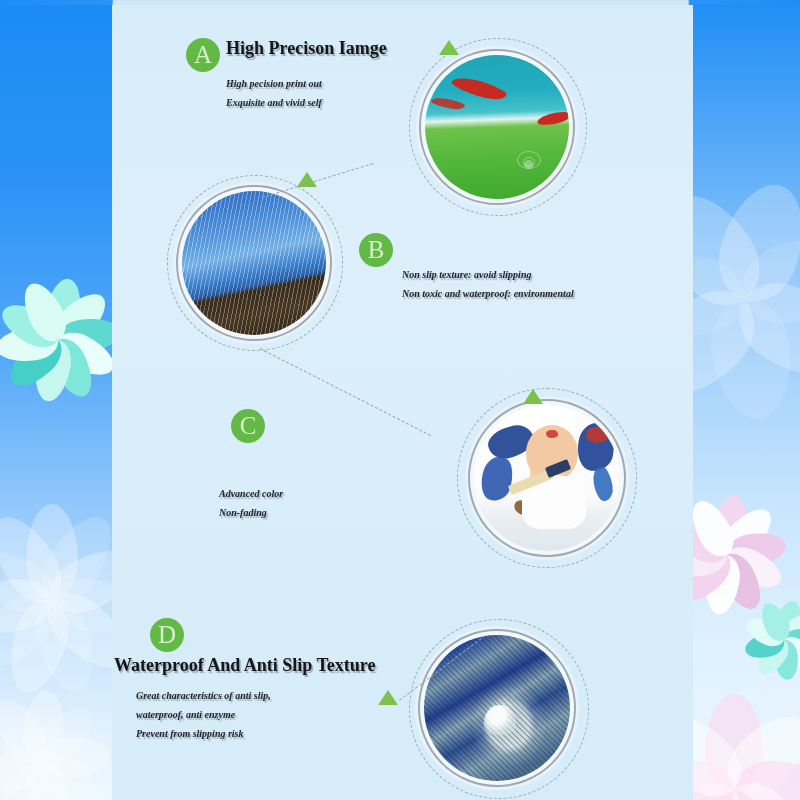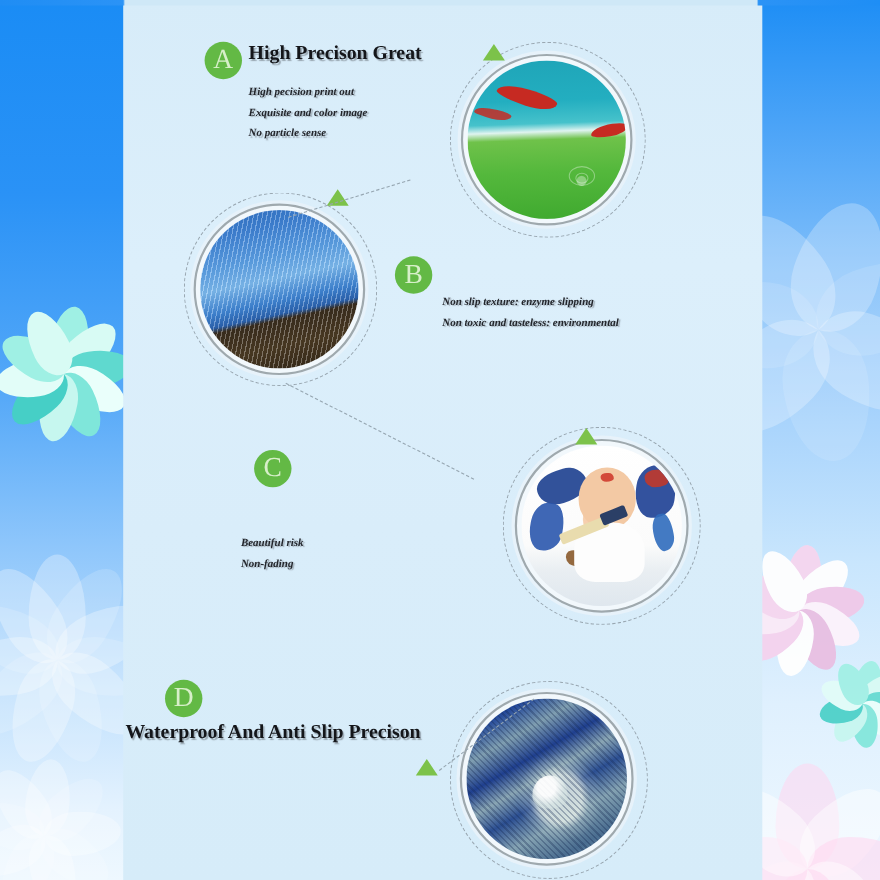--- a/index.html
+++ b/index.html
@@ -181,56 +181,55 @@
         <div class="petal" style="width: 58px; height: 96px; margin-left: -29px; margin-top: -96px; background: rgba(255, 255, 255, 0.45); transform: rotate(225deg);"></div>
         <div class="petal" style="width: 58px; height: 96px; margin-left: -29px; margin-top: -96px; background: rgba(255, 214, 239, 0.55); transform: rotate(270deg);"></div>
         <div class="petal" style="width: 58px; height: 96px; margin-left: -29px; margin-top: -96px; background: rgba(255, 255, 255, 0.45); transform: rotate(315deg);"></div>
       </div>
     </div>
 
   <div class="panel">
 
 
     <div class="badge" style="left:74px;top:38px;">A</div>
-    <div class="heading" style="left:114px;top:38px;">High Precison Great</div>
+    <div class="heading" style="left:114px;top:38px;">High Precison Iamge</div>
     <div class="bullets" style="left:114px;top:74px;">
       <div>High pecision print out</div>
-      <div>Exquisite and color image</div>
-      <div>No particle sense</div>
+      <div>Exquisite and vivid self</div>
     </div>
 
     <div class="photo-wrap" style="left:295px;top:36px;width:185px;height:185px;">
       <div class="dashring" style="left:2px;top:2px;width:176px;height:176px;"></div>
       <div class="ring" style="left:12px;top:13px;width:152px;height:152px;"></div>
       <div class="photo ph-a" style="left:18px;top:19px;width:144px;height:144px;">
         <div class="koi" style="left:26px;top:26px;width:56px;height:15px;transform:rotate(19deg);"></div>
         <div class="koi" style="left:6px;top:44px;width:34px;height:9px;transform:rotate(14deg);opacity:.85;"></div>
         <div class="koi" style="left:112px;top:58px;width:34px;height:11px;transform:rotate(-8deg);"></div>
         <div class="ripple" style="left:92px;top:96px;width:22px;height:16px;"></div>
         <div class="ripple" style="left:98px;top:102px;width:10px;height:8px;"></div>
       </div>
     </div>
     <div class="arrow" style="left:327px;top:40px;"></div>
 
     <div class="badge" style="left:247px;top:233px;">B</div>
     <div class="bullets" style="left:290px;top:265px;">
-      <div>Non slip texture: enzyme slipping</div>
-      <div>Non toxic and tasteless: environmental</div>
+      <div>Non slip texture: avoid slipping</div>
+      <div>Non toxic and waterproof: environmental</div>
     </div>
 
     <div class="photo-wrap" style="left:55px;top:175px;width:180px;height:180px;">
       <div class="dashring" style="left:0px;top:0px;width:174px;height:174px;"></div>
       <div class="ring" style="left:9px;top:10px;width:152px;height:152px;"></div>
       <div class="photo ph-b" style="left:15px;top:16px;width:144px;height:144px;"></div>
     </div>
     <div class="arrow" style="left:185px;top:172px;"></div>
 
     <div class="badge" style="left:119px;top:409px;">C</div>
     <div class="bullets" style="left:107px;top:484px;">
-      <div>Beautiful risk</div>
+      <div>Advanced color</div>
       <div>Non-fading</div>
     </div>
 
     <div class="photo-wrap" style="left:345px;top:386px;width:185px;height:185px;">
       <div class="dashring" style="left:0px;top:2px;width:178px;height:178px;"></div>
       <div class="ring" style="left:11px;top:13px;width:154px;height:154px;"></div>
       <div class="photo ph-c" style="left:17px;top:19px;width:146px;height:146px;">
         <div class="splat" style="left:14px;top:22px;width:46px;height:30px;background:#1c3f8f;transform:rotate(-18deg);"></div>
         <div class="splat" style="left:8px;top:52px;width:30px;height:44px;background:#2a57ad;transform:rotate(12deg);"></div>
         <div class="splat" style="left:104px;top:18px;width:36px;height:48px;background:#1d3f93;transform:rotate(8deg);"></div>
@@ -240,21 +239,26 @@
         <div class="baby-head" style="left:52px;top:20px;width:52px;height:56px;"></div>
         <div class="splat" style="left:72px;top:25px;width:12px;height:8px;background:#cf3b2e;"></div>
         <div class="baby-body" style="left:48px;top:70px;width:64px;height:54px;"></div>
         <div class="brush" style="left:34px;top:72px;width:46px;height:10px;transform:rotate(-22deg);"></div>
         <div class="brush-tip" style="left:72px;top:58px;width:24px;height:11px;transform:rotate(-22deg);"></div>
       </div>
     </div>
     <div class="arrow" style="left:411px;top:389px;"></div>
 
     <div class="badge" style="left:38px;top:618px;">D</div>
-    <div class="heading" style="left:2px;top:655px;">Waterproof And Anti Slip Precison</div>
+    <div class="heading" style="left:2px;top:655px;">Waterproof And Anti Slip Texture</div>
+    <div class="bullets" style="left:24px;top:686px;">
+      <div>Great characteristics of anti slip,</div>
+      <div>waterproof, anti enzyme</div>
+      <div>Prevent from slipping risk</div>
+    </div>
 
     <div class="photo-wrap" style="left:295px;top:616px;width:185px;height:185px;">
       <div class="dashring" style="left:2px;top:3px;width:178px;height:178px;"></div>
       <div class="ring" style="left:11px;top:13px;width:154px;height:154px;"></div>
       <div class="photo ph-d" style="left:17px;top:19px;width:146px;height:146px;">
         <div class="drop" style="left:60px;top:70px;width:32px;height:30px;"></div>
       </div>
     </div>
     <div class="arrow" style="left:266px;top:690px;"></div>
 

